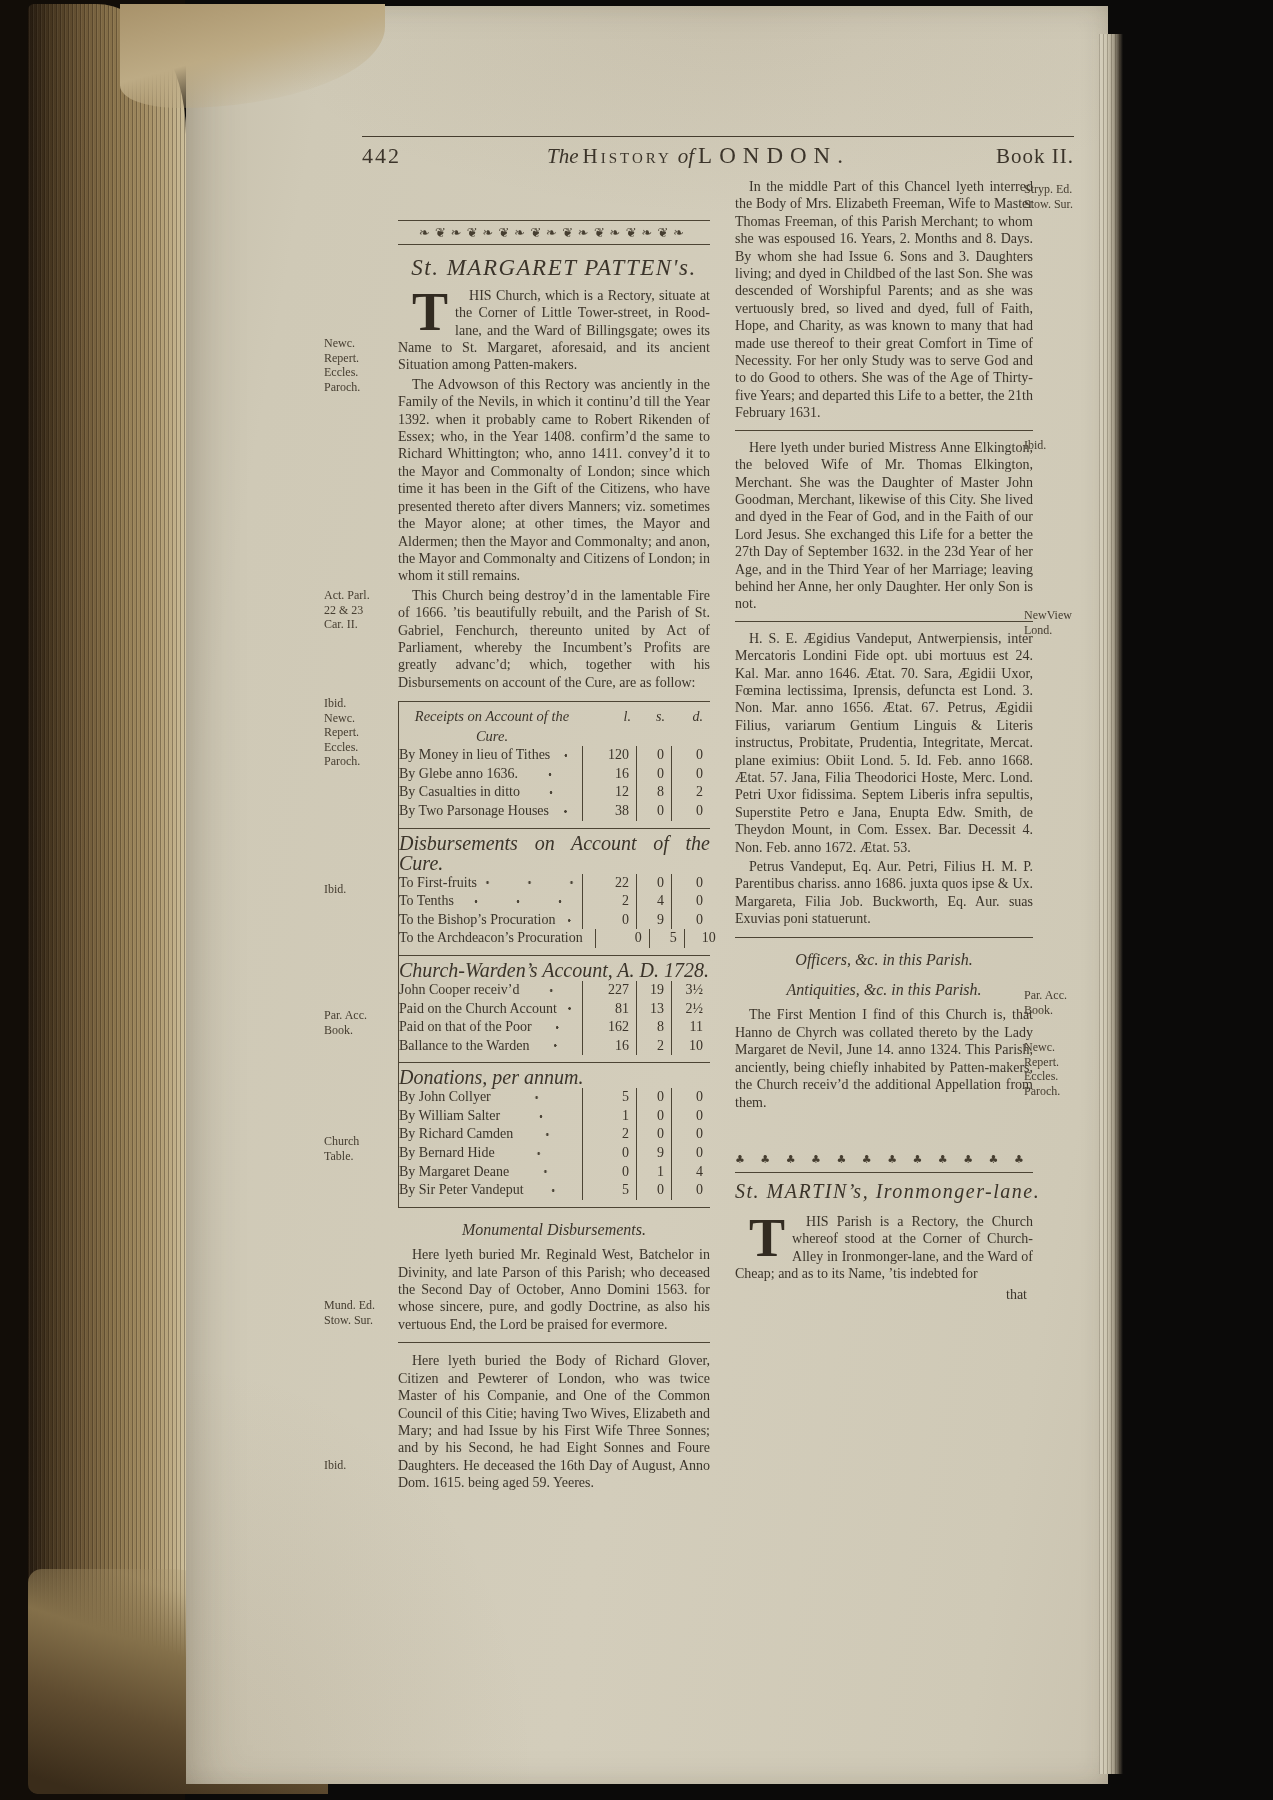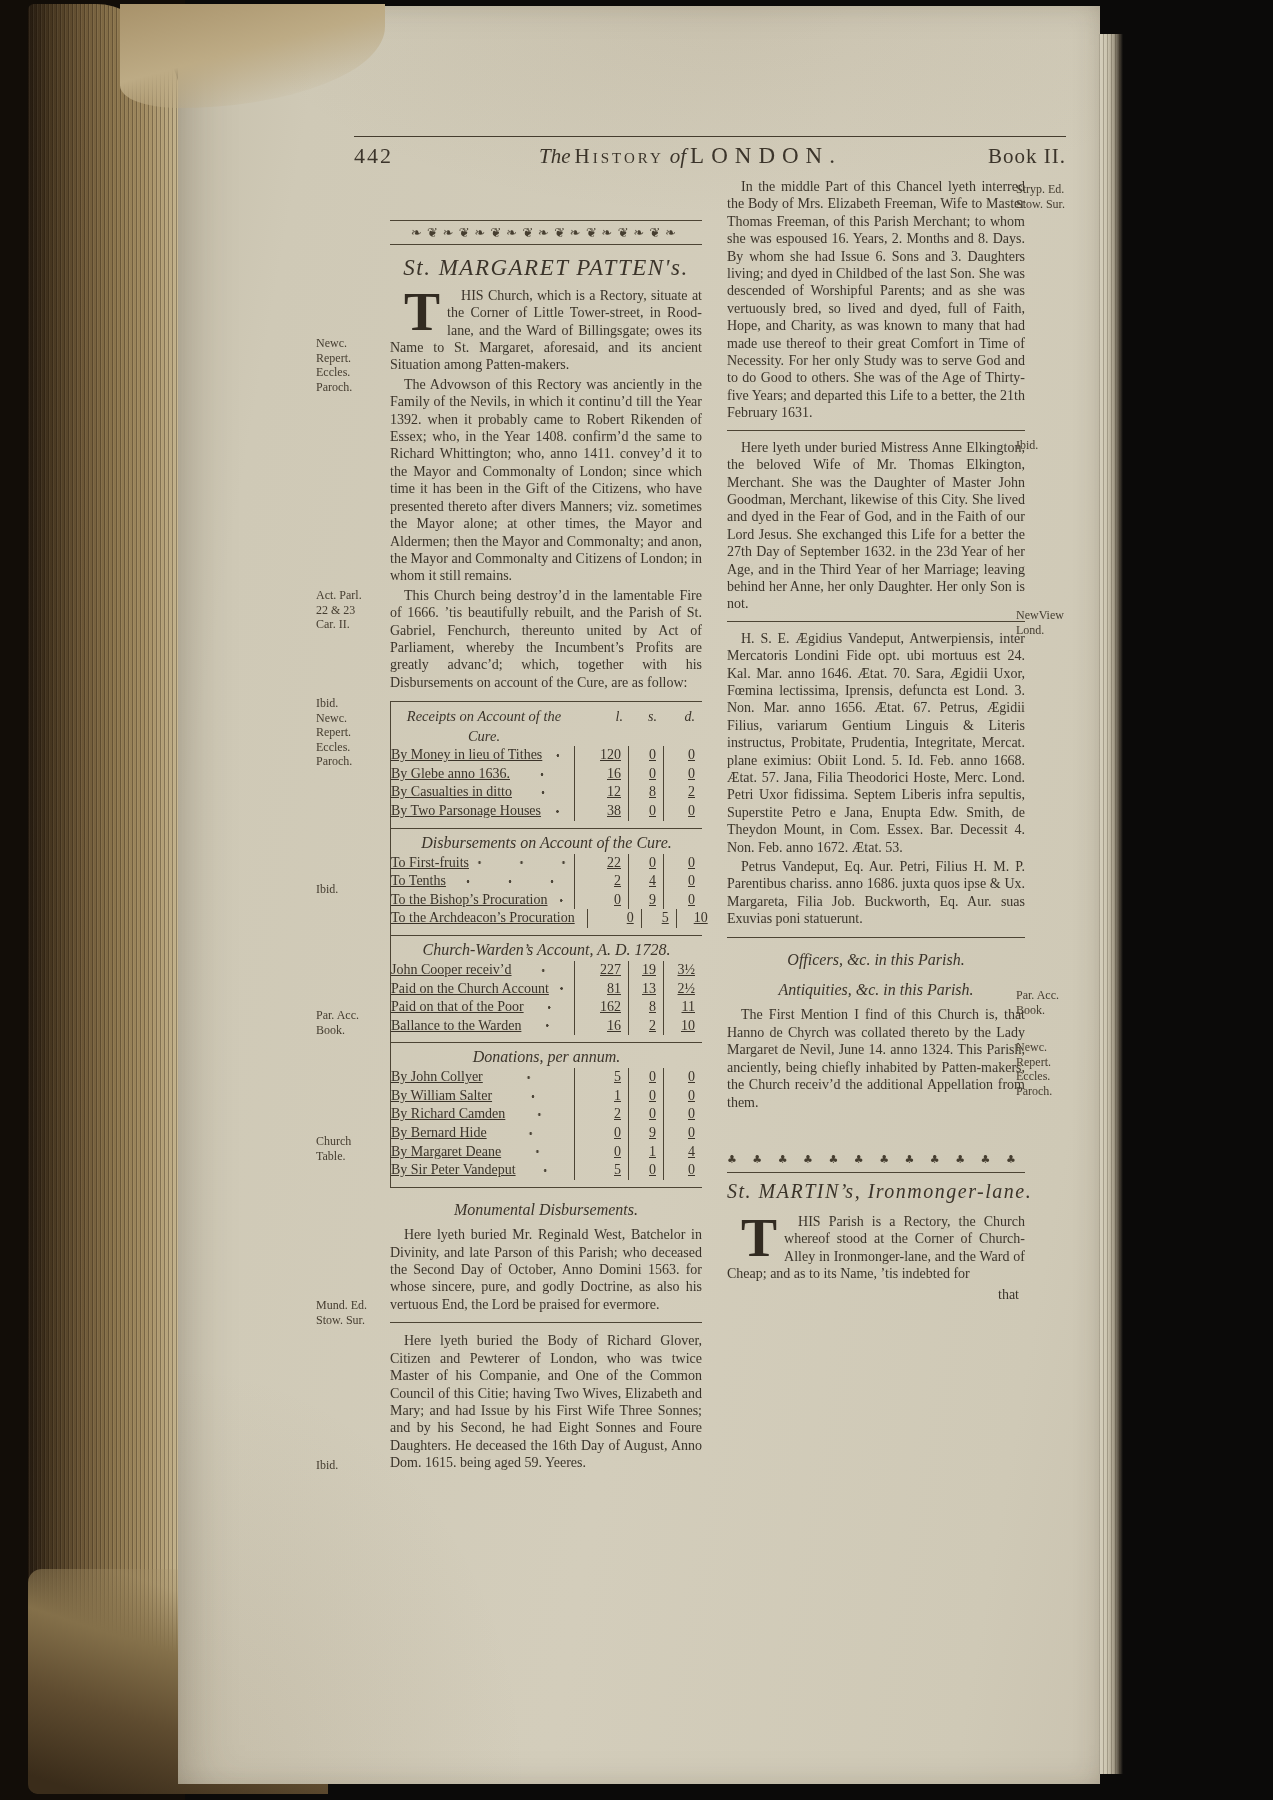--- a/index.html
+++ b/index.html
@@ -33,21 +33,21 @@
   .right-edge{
     position:absolute;left:1099px;top:34px;width:24px;height:1740px;
     background:linear-gradient(90deg,#d6d0bd 0%,#cbc4af 35%,#a59d89 62%,#4d463a 84%,#0b0a09 100%);
   }
   .right-edge::after{
     content:"";position:absolute;inset:0;
     background:repeating-linear-gradient(90deg,rgba(40,30,15,.25) 0 1px,transparent 1px 4px);
   }
   
   .page{
-    position:absolute;left:178px;top:6px;width:922px;height:1778px;
+    position:absolute;left:186px;top:6px;width:922px;height:1778px;
     background:
       radial-gradient(ellipse 700px 300px at 60% 0%, rgba(120,100,70,.10), transparent 70%),
       radial-gradient(ellipse 500px 600px at 0% 100%, rgba(110,90,60,.12), transparent 70%),
       linear-gradient(100deg,#c6bfab 0%,#cfc9b6 12%,#d3cdbb 55%,#cfc9b6 88%,#cac3b0 100%);
     box-shadow:inset 28px 0 55px -28px rgba(55,40,20,.35), inset -10px 0 30px -14px rgba(55,40,20,.25);
     color:#3b342a;
   }
   .rule{border-top:1.3px solid #4c4434;}
   
   .page-header{position:absolute;left:176px;top:130px;width:712px;}
@@ -86,23 +86,23 @@
   .martin-title{font-size:20px;margin:10px 0 12px 0;}
   .sub-title{
     font-style:italic;text-align:center;font-size:16px;margin:13px 0 8px 0;text-indent:0;
   }
   .catchword{text-align:right;margin-top:4px;padding-right:6px;}
   
   .tables-block{border-left:1.5px solid #4c4434;border-bottom:1.5px solid #4c4434;margin:10px 0 4px 0;}
   .acct-table{border-top:1.5px solid #4c4434;padding:4px 0 7px 0;}
   .t-title-row{display:flex;align-items:baseline;line-height:20px;}
   .t-title{flex:1;text-align:center;font-style:italic;font-size:14.5px;}
-  .t-title-only{text-align:center;font-style:italic;font-size:16px;line-height:20px;margin-bottom:1px;}
+  .t-title-only{font-style:italic;font-size:20px;line-height:20px;margin-bottom:1px;}
   .t-colh{font-style:italic;}
-  .t-row{display:flex;align-items:center;line-height:18.6px;text-decoration:underline;}
+  .t-row{display:flex;align-items:center;line-height:18.6px;}
   .t-label{white-space:nowrap;}
   .dots{
     flex:1;height:9px;align-self:center;margin:0 6px;
     background:radial-gradient(circle,#4a4336 1.1px,transparent 1.6px) repeat-x;
     background-size:42px 9px;background-position:center;
   }
   .num{flex:none;width:46px;text-align:right;padding-right:7px;border-left:1.2px solid #4c4434;}
   .num.s{width:27px;}
   .num.d{width:31px;}
   .t-colh.num, .t-colh.s, .t-colh.d{border-left:none;}

